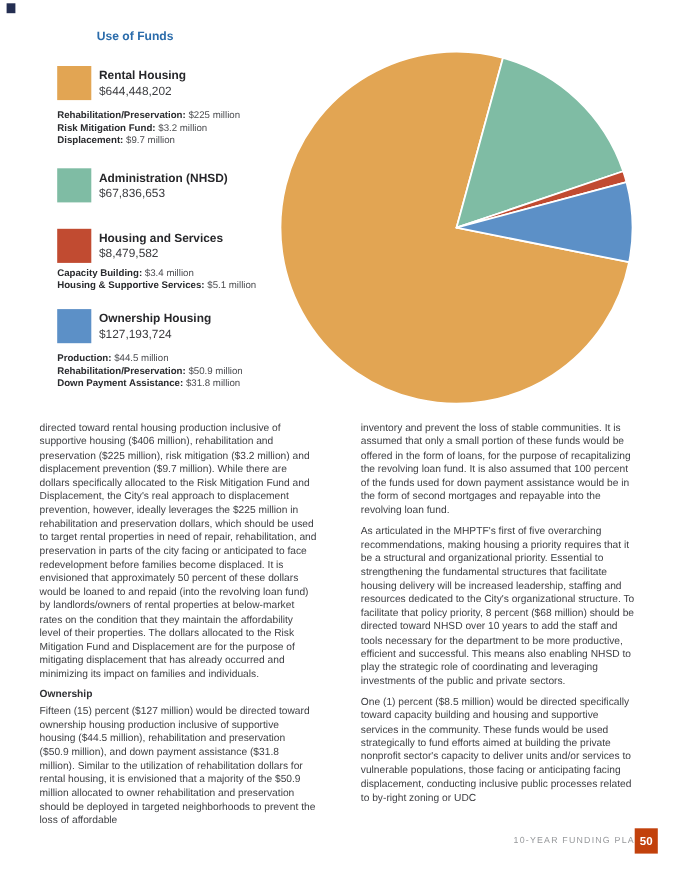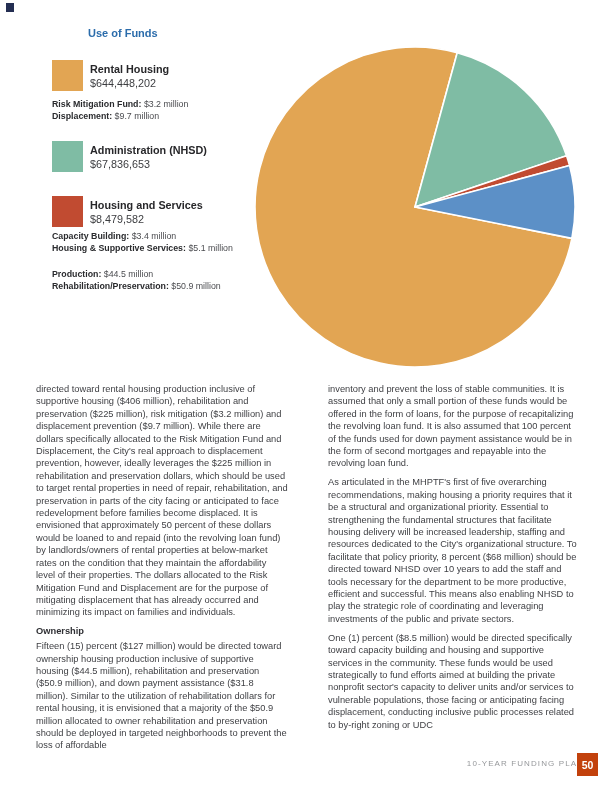--- a/index.html
+++ b/index.html
@@ -51,20 +51,21 @@
   <div id="legend" class="legend">
       <div class="legend-block">
         <div class="swatch-row">
           <div class="swatch" style="background: rgb(226, 165, 83);"></div>
           <div class="legend-text">
             <div class="legend-label">Rental Housing</div>
             <div class="legend-value">$644,448,202</div>
           </div>
         </div>
         <div class="details">
+          <div class="detail-line"><b>Rehabilitation/Preservation:</b> <span>$225 million</span></div>
           <div class="detail-line"><b>Risk Mitigation Fund:</b> <span>$3.2 million</span></div>
           <div class="detail-line"><b>Displacement:</b> <span>$9.7 million</span></div>
         </div>
       </div>
       <div class="legend-block">
         <div class="swatch-row">
           <div class="swatch" style="background: rgb(127, 188, 164);"></div>
           <div class="legend-text">
             <div class="legend-label">Administration (NHSD)</div>
             <div class="legend-value">$67,836,653</div>
@@ -78,23 +79,31 @@
             <div class="legend-label">Housing and Services</div>
             <div class="legend-value">$8,479,582</div>
           </div>
         </div>
         <div class="details">
           <div class="detail-line"><b>Capacity Building:</b> <span>$3.4 million</span></div>
           <div class="detail-line"><b>Housing &amp; Supportive Services:</b> <span>$5.1 million</span></div>
         </div>
       </div>
       <div class="legend-block">
+        <div class="swatch-row">
+          <div class="swatch" style="background: rgb(92, 144, 199);"></div>
+          <div class="legend-text">
+            <div class="legend-label">Ownership Housing</div>
+            <div class="legend-value">$127,193,724</div>
+          </div>
+        </div>
         <div class="details">
           <div class="detail-line"><b>Production:</b> <span>$44.5 million</span></div>
           <div class="detail-line"><b>Rehabilitation/Preservation:</b> <span>$50.9 million</span></div>
+          <div class="detail-line"><b>Down Payment Assistance:</b> <span>$31.8 million</span></div>
         </div>
       </div>
     </div>
 
   <div id="pie" class="pie-wrap">
       <svg viewBox="0 0 326 326">
         <path d="M163 163 L319.90 194.35 A160 160 0 1 1 205.22 8.67 Z" fill="#E2A553" stroke="#ffffff" stroke-width="1.6" stroke-linejoin="round"></path>
         <path d="M163 163 L205.22 8.67 A160 160 0 0 1 314.55 111.70 Z" fill="#7FBCA4" stroke="#ffffff" stroke-width="1.6" stroke-linejoin="round"></path>
         <path d="M163 163 L314.55 111.70 A160 160 0 0 1 317.55 121.59 Z" fill="#C14B31" stroke="#ffffff" stroke-width="1.6" stroke-linejoin="round"></path>
         <path d="M163 163 L317.55 121.59 A160 160 0 0 1 319.90 194.35 Z" fill="#5C90C7" stroke="#ffffff" stroke-width="1.6" stroke-linejoin="round"></path>

